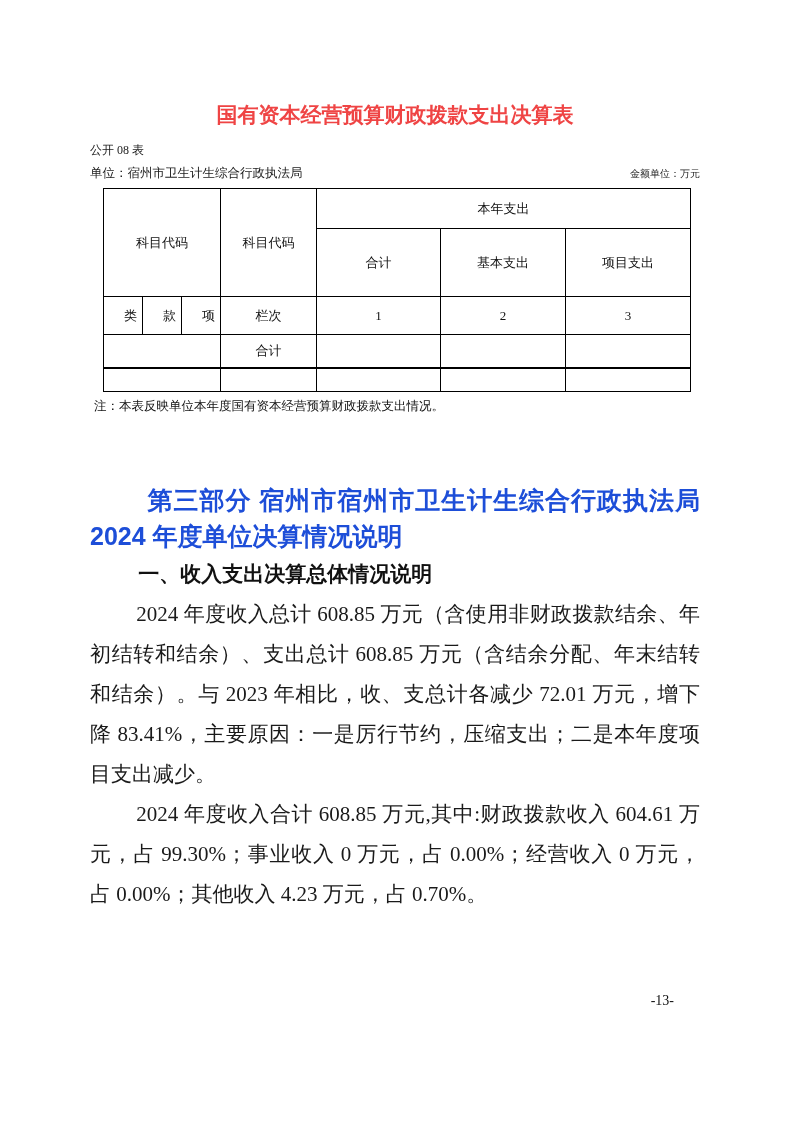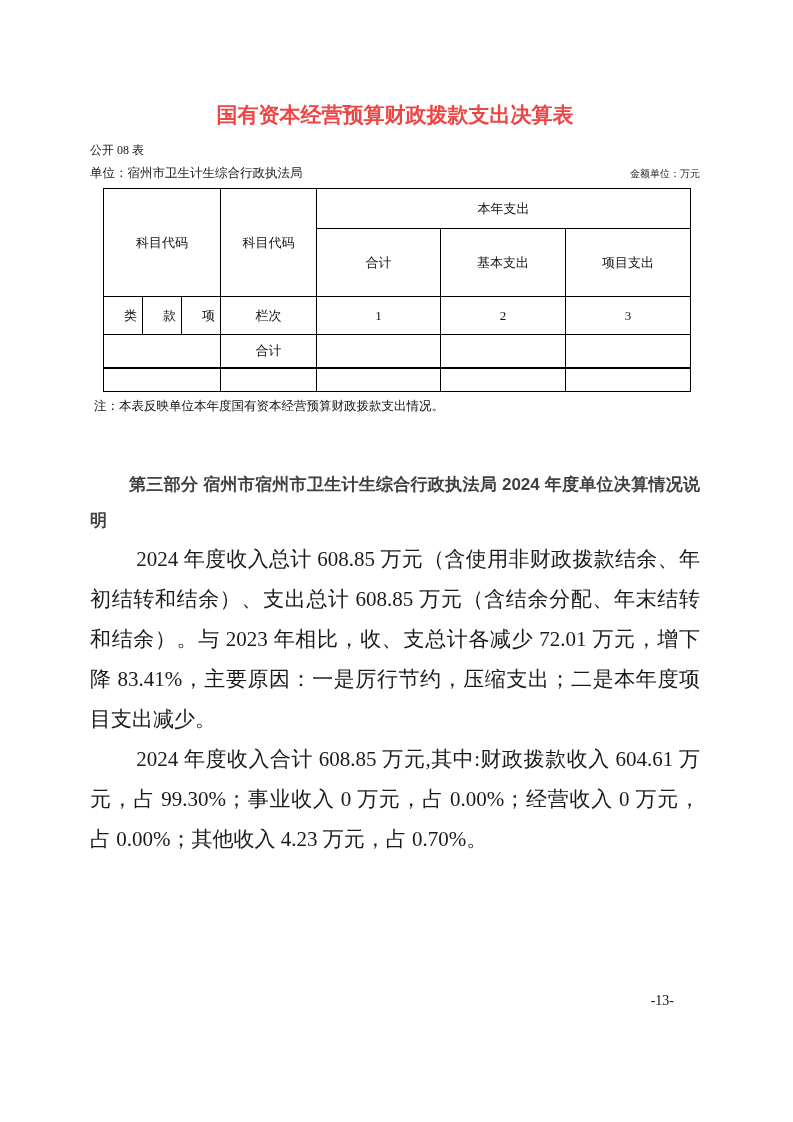--- a/index.html
+++ b/index.html
@@ -57,28 +57,28 @@
   }
   tr.r-span    td { height: 40px; }
   tr.r-sub     td { height: 68px; }
   tr.r-index   td { height: 38px; }
   tr.r-total   td { height: 33px; }
   tr.r-total   td { border-bottom: 2px solid #000; }
   tr.r-empty   td { height: 24px; }
   .notes { margin-top: 6px; font-size: 12.5px; line-height: 16px; color: #111; }
   .notes div { margin: 0 0 2px 4px; }
   .part3-heading {
-    margin-top: 53px;
+    margin-top: 68px;
     font-family: "Liberation Sans", "DejaVu Sans", sans-serif;
     font-weight: bold;
-    font-size: 17px;
+    font-size: 25px;
     line-height: 36px;
     text-indent: 2.3em;
     text-align: justify;
-    color: #404040;
+    color: #1d4ed8;
   }
   .sec-title {
     font-family: "Liberation Sans", "DejaVu Sans", sans-serif;
     font-weight: bold;
     font-size: 21px;
     line-height: 40px;
     text-indent: 2.3em;
     color: #111;
   }
   .para {
@@ -158,20 +158,21 @@
         </tr>
       </tbody>
     </table>
 
     <div class="notes">
       <div>注：本表反映单位本年度国有资本经营预算财政拨款支出情况。</div>
     </div>
 
     <div class="part3-heading">第三部分 宿州市宿州市卫生计生综合行政执法局 2024 年度单位决算情况说明</div>
 
+    <div class="sec-title">一、收入支出决算总体情况说明</div>
     <div class="para">2024 年度收入总计 608.85 万元（含使用非财政拨款结余、年初结转和结余）、支出总计 608.85 万元（含结余分配、年末结转和结余）。与 2023 年相比，收、支总计各减少 72.01 万元，增下降 83.41%，主要原因：一是厉行节约，压缩支出；二是本年度项目支出减少。</div>
 
     <div class="para">2024 年度收入合计 608.85 万元,其中:财政拨款收入 604.61 万元，占 99.30%；事业收入 0 万元，占 0.00%；经营收入 0 万元，占 0.00%；其他收入 4.23 万元，占 0.70%。</div>
 
   </div>
 
   <div class="page-number">-13-</div>
 </div>
 
 </body></html>

